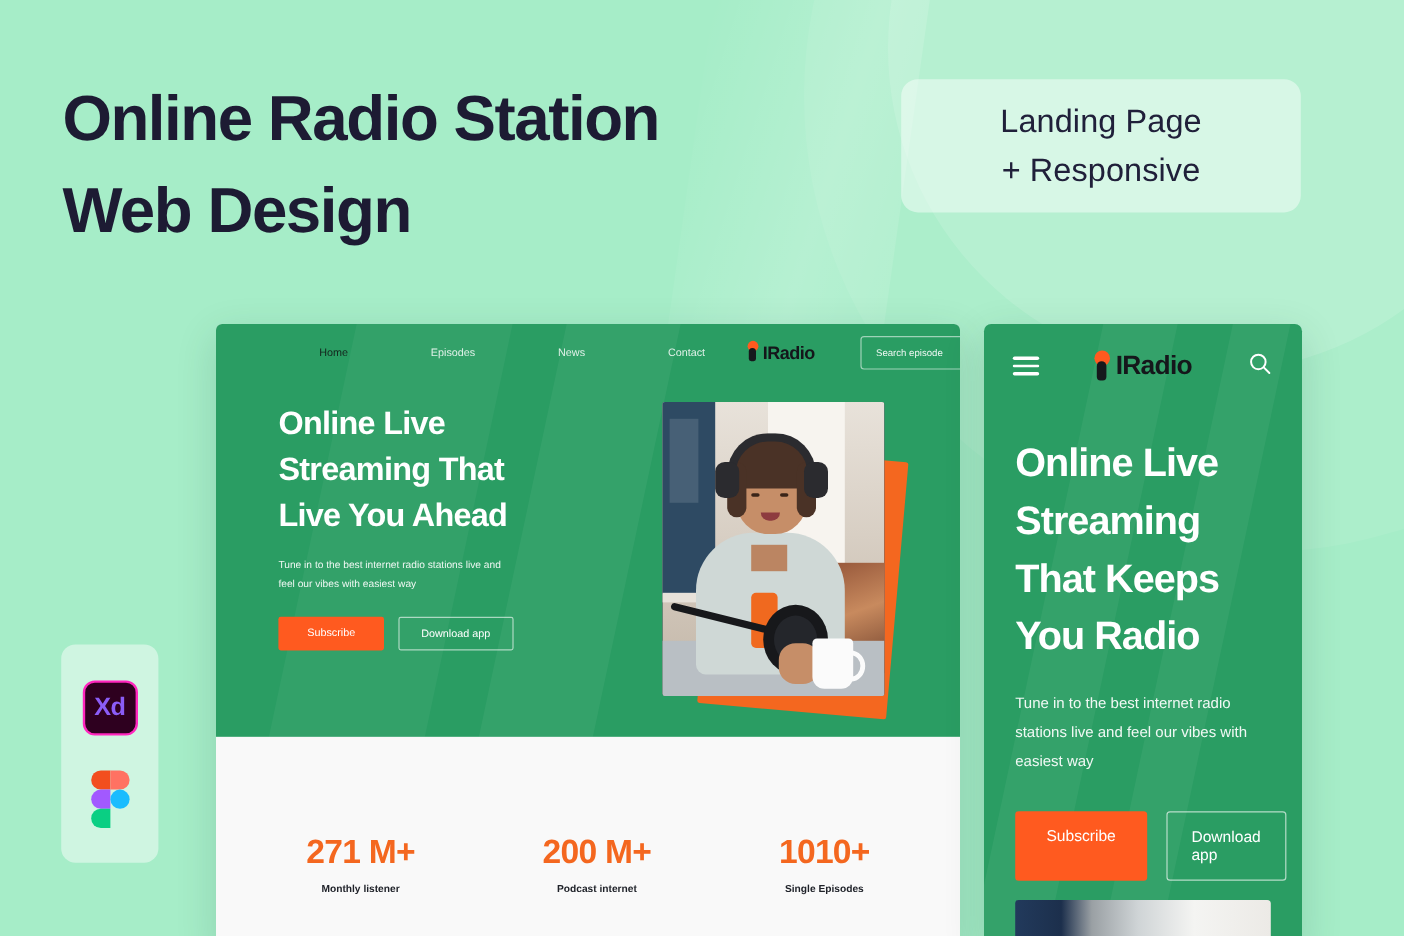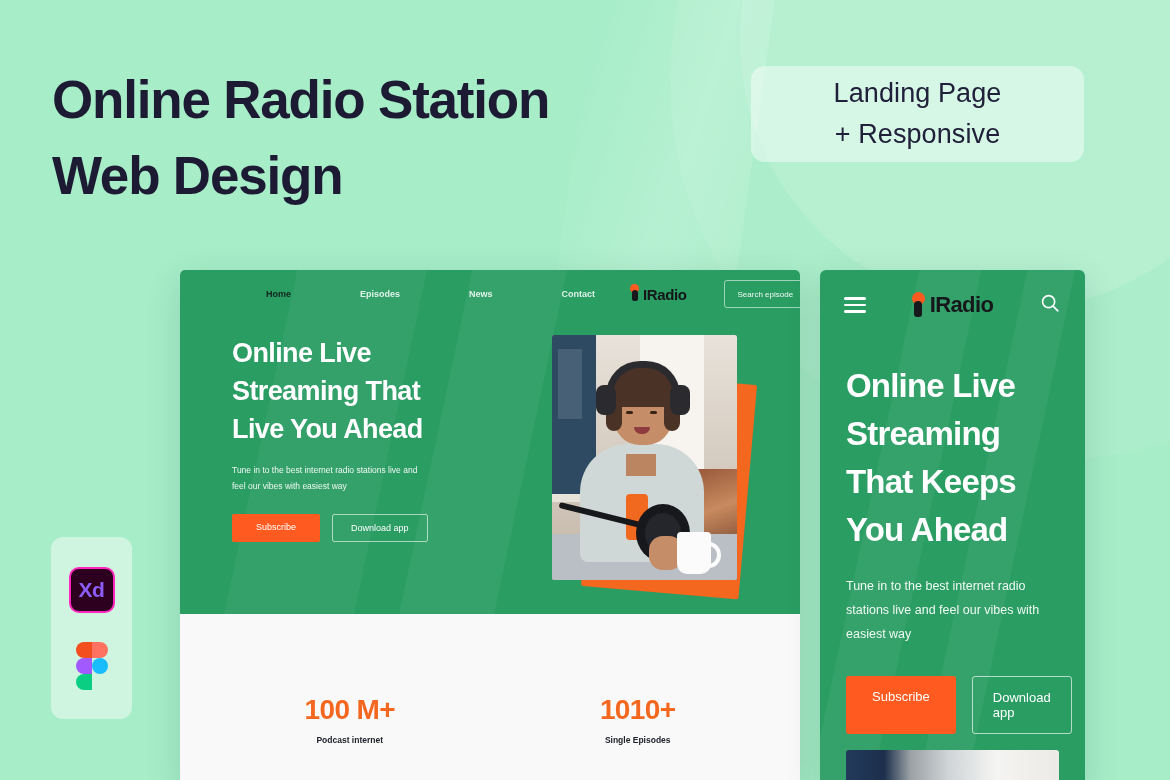--- a/index.html
+++ b/index.html
@@ -35,21 +35,21 @@
     position: absolute; left: 52px; top: 62px; width: 660px;
     font-size: 53px; line-height: 76px;
     font-weight: 800; letter-spacing: -1.2px;
     color: #1d1b33;
   }
   .headline .l2 { display: block; }
 
   
   .badge {
     position: absolute; left: 751px; top: 66px;
-    width: 333px; height: 96px;
+    width: 333px; height: 111px;
     background: rgba(255,255,255,0.46);
     border-radius: 14px;
     display: flex; flex-direction: column;
     align-items: center; justify-content: center;
     color: #20203a;
     font-size: 27px; line-height: 41px; font-weight: 400;
     letter-spacing: 0.1px;
   }
 
   
@@ -99,21 +99,21 @@
     position: absolute; top: -40px; left: 255px; width: 95px; height: 430px;
     background: rgba(255,255,255,0.05); transform: skewX(-12deg);
   }
   .dk-nav {
     position: relative; z-index: 4;
     height: 48px; display: flex; align-items: center;
     padding: 0 14px 0 44px;
   }
   .dk-nav a {
     color: rgba(255,255,255,0.85);
-    font-size: 9px; font-weight: 700; margin-right: 27px;
+    font-size: 9px; font-weight: 400; margin-right: 27px;
     text-decoration: none; white-space: nowrap; padding-left: 42px;
   }
   .dk-nav a.active { color: #14231c; }
   .logo { display: flex; align-items: center; gap: 4px; margin: 0 38px 0 8px; }
   .mic {
     position: relative; width: 9px; height: 20px;
   }
   .mic .head { position: absolute; top:0; left:0; width:9px;height:9px;border-radius:50%;background:#ff5a1f;}
   .mic .body { position: absolute; top:6px; left:1.5px; width:6px;height:11px;border-radius:3px 3px 2px 2px;background:#16181c;}
   .logo-text { font-size: 15px; font-weight: 800; color: #14161a; letter-spacing: -0.4px; }
@@ -371,21 +371,25 @@
           <div class="mic-ball"></div>
           <div class="hand"></div>
           <div class="mug"></div>
         </div>
       </div>
 
     </div>
 
     <div class="stats">
       <div class="stat">
-        <div class="num">100 M+</div>
+        <div class="num">271 M+</div>
+        <div class="lbl">Monthly listener</div>
+      </div>
+      <div class="stat">
+        <div class="num">200 M+</div>
         <div class="lbl">Podcast internet</div>
       </div>
       <div class="stat">
         <div class="num">1010+</div>
         <div class="lbl">Single Episodes</div>
       </div>
     </div>
   </div>
 
   <div class="mobile">
@@ -411,21 +415,21 @@
           <line x1="15.4" y1="15.4" x2="20.5" y2="20.5" stroke="#ffffff" stroke-width="1.8" stroke-linecap="round"></line>
         </svg>
       </span>
     </div>
 
     <div class="mb-copy">
       <div class="mb-title">
         <div>Online Live</div>
         <div>Streaming</div>
         <div>That Keeps</div>
-        <div>You Ahead</div>
+        <div>You Radio</div>
       </div>
       <div class="mb-sub">Tune in to the best internet radio stations live and feel our vibes with easiest way</div>
       <div class="mb-btns">
         <span class="b1">Subscribe</span>
         <span class="b2">Download app</span>
       </div>
     </div>
 
     <div class="mb-photo"></div>
   </div>

